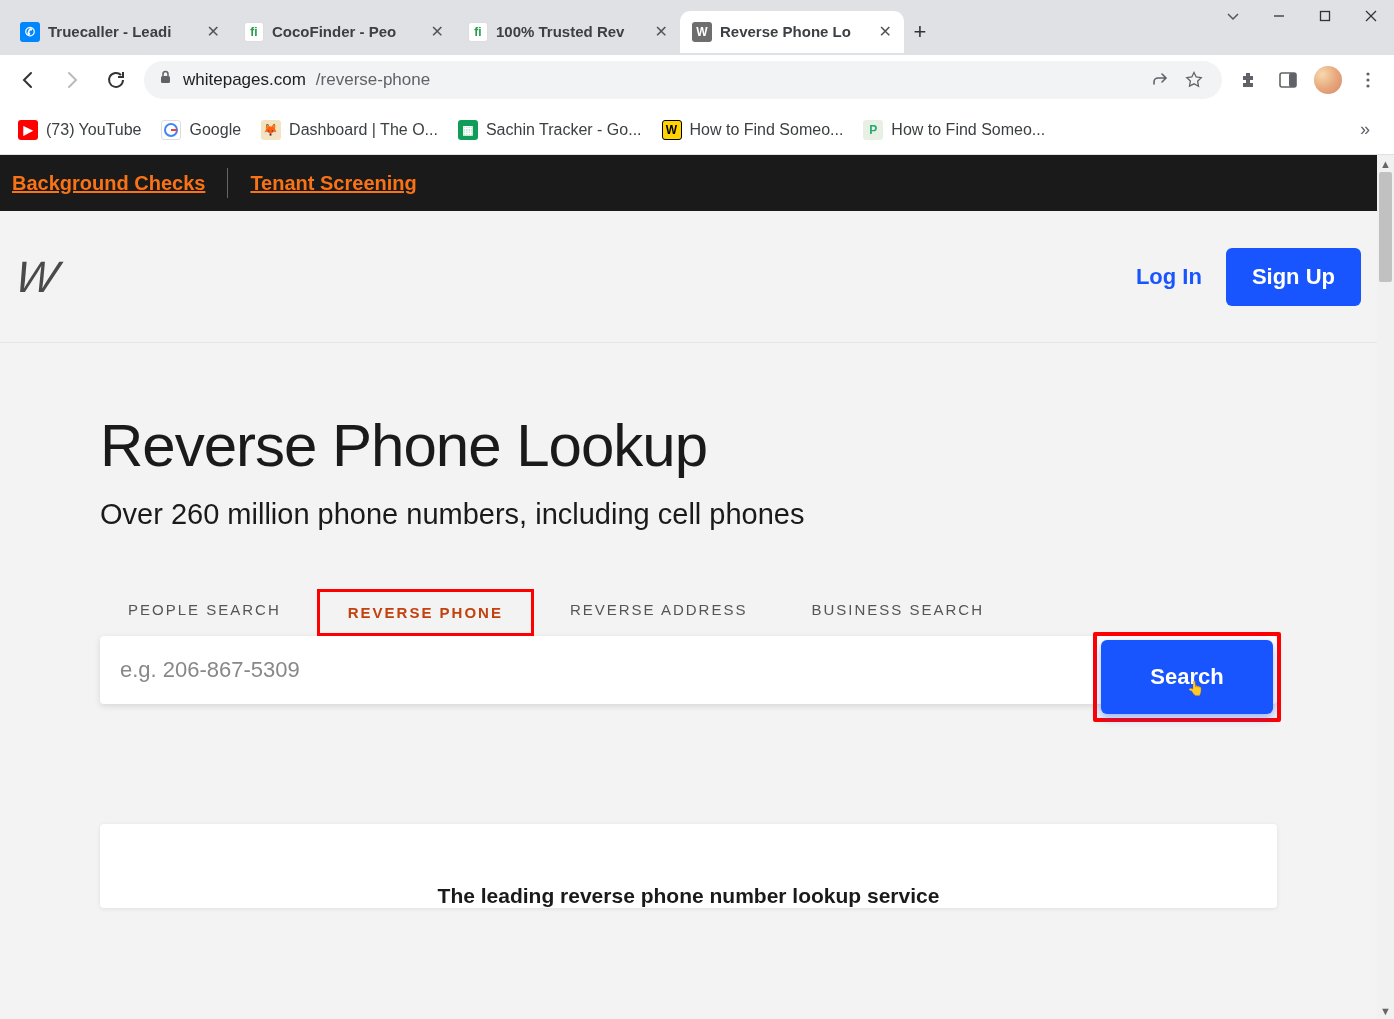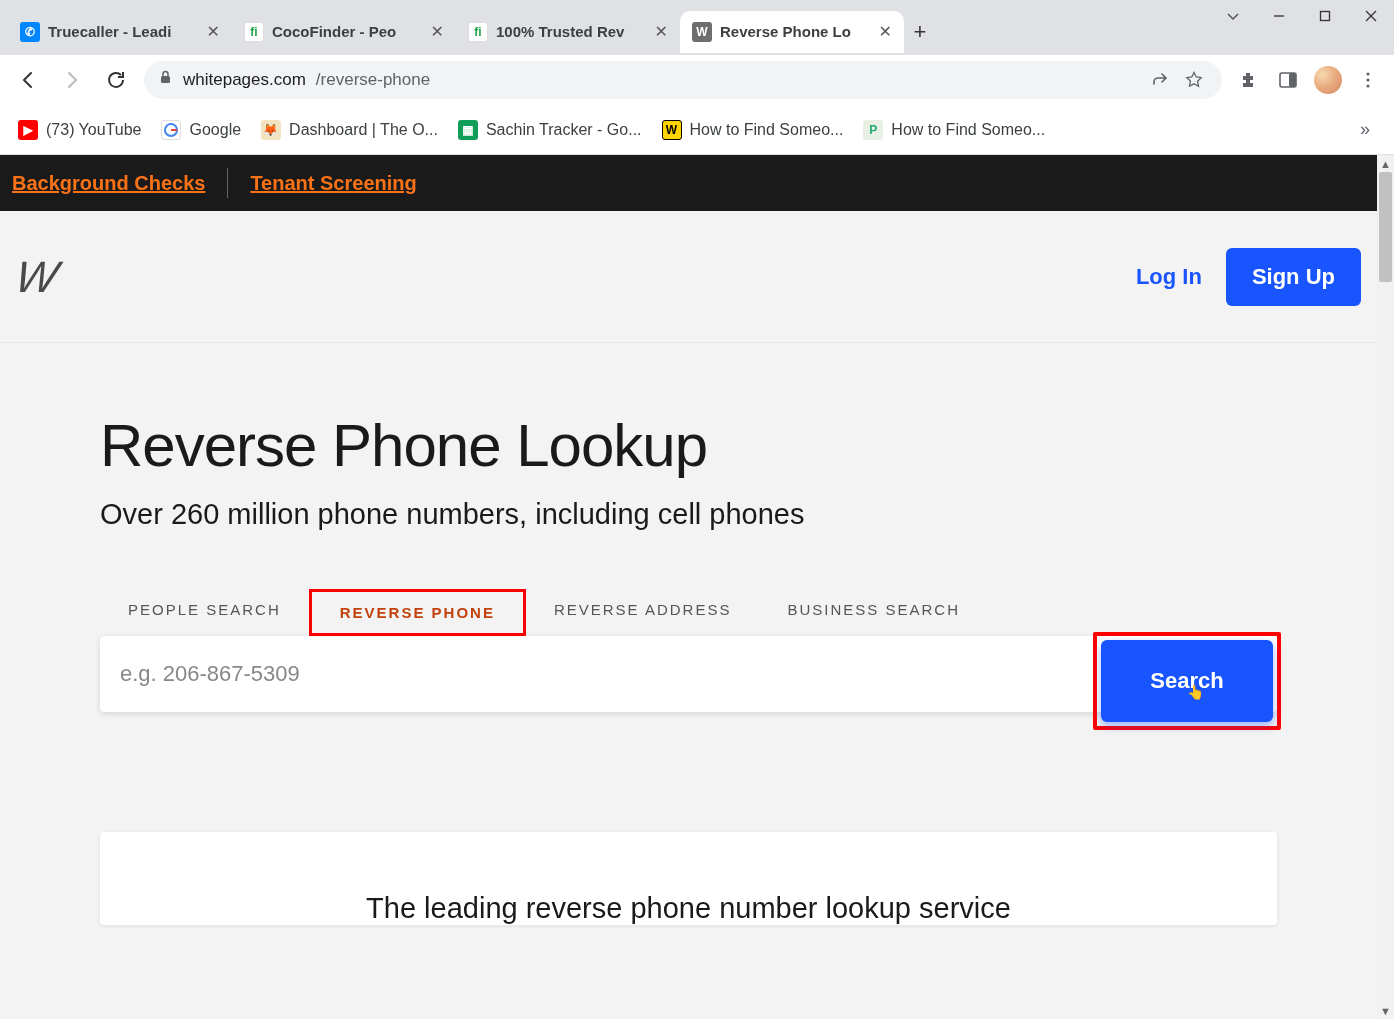--- a/index.html
+++ b/index.html
@@ -49,33 +49,33 @@
   .header-bar { background: #f3f3f3; height: 132px; display: flex; align-items: center; padding: 0 16px; border-bottom: 1px solid #e6e6e6; }
   .logo { font-size: 44px; font-weight: 400; color: #4a4a4a; font-style: italic; transform: skewX(-10deg); }
   .header-right { margin-left: auto; display: flex; align-items: center; gap: 24px; }
   .login-link { color: #1955ff; font-size: 22px; font-weight: 700; }
   .signup-btn { background: #1955ff; color: #fff; border: none; padding: 16px 26px; font-size: 22px; font-weight: 700; border-radius: 6px; }
 
   .main { padding: 68px 100px 0 100px; background: #f3f3f3; }
   .main h1 { font-size: 60px; font-weight: 400; color: #1a1a1a; letter-spacing: -1px; }
   .main .subtitle { font-size: 29px; color: #1a1a1a; margin-top: 18px; }
 
-  .search-tabs { display: flex; gap: 0; margin-top: 58px; }
+  .search-tabs { display: flex; gap: 8px; margin-top: 58px; }
   .stab { padding: 12px 28px; font-size: 15px; letter-spacing: 2px; color: #555; font-weight: 500; }
   .stab.active { color: #c2410c; font-weight: 700; border: 3px solid #ff0000; }
 
-  .search-row { display: flex; margin-top: 0; background: #fff; border-radius: 4px; box-shadow: 0 2px 6px rgba(0,0,0,.12); height: 76px; }
+  .search-row { display: flex; margin-top: 0; background: #fff; border-radius: 4px; box-shadow: 0 2px 6px rgba(0,0,0,.12); height: 68px; }
   .search-input { flex: 1; border: none; padding: 0 20px; font-size: 22px; color: #333; outline: none; background: transparent; }
   .search-input::placeholder { color: #888; }
   .search-btn-wrap { border: 4px solid #ff0000; border-radius: 2px; display: flex; align-items: stretch; padding: 0; margin: -4px -4px -18px 0; }
   .search-btn { background: #1955ff; color: #fff; border: none; font-size: 22px; font-weight: 700; width: 172px; border-radius: 6px; margin: 4px; box-shadow: 0 4px 10px rgba(25,85,255,.4); cursor: pointer; position: relative; }
   .cursor-dot { position: absolute; left: 50%; top: 54%; font-size: 14px; color:#fff; }
 
   .leading-card { background: #fff; margin-top: 120px; padding: 60px 60px 0 60px; text-align: center; border-radius: 4px; box-shadow: 0 1px 4px rgba(0,0,0,.08); }
-  .leading-card h2 { font-size: 29px; font-weight: 400; color: #1a1a1a; }
+  .leading-card h2 { font-size: 21px; font-weight: 700; color: #1a1a1a; }
 </style>
 </head>
 <body>
 
 <div class="browser-chrome">
   <div class="window-controls">
     <div class="chevron-ctrl">
       <svg width="16" height="16" viewBox="0 0 16 16">
           <path d="M3 6l5 5 5-5" stroke="#555" stroke-width="1.5" fill="none"></path>
         </svg>

